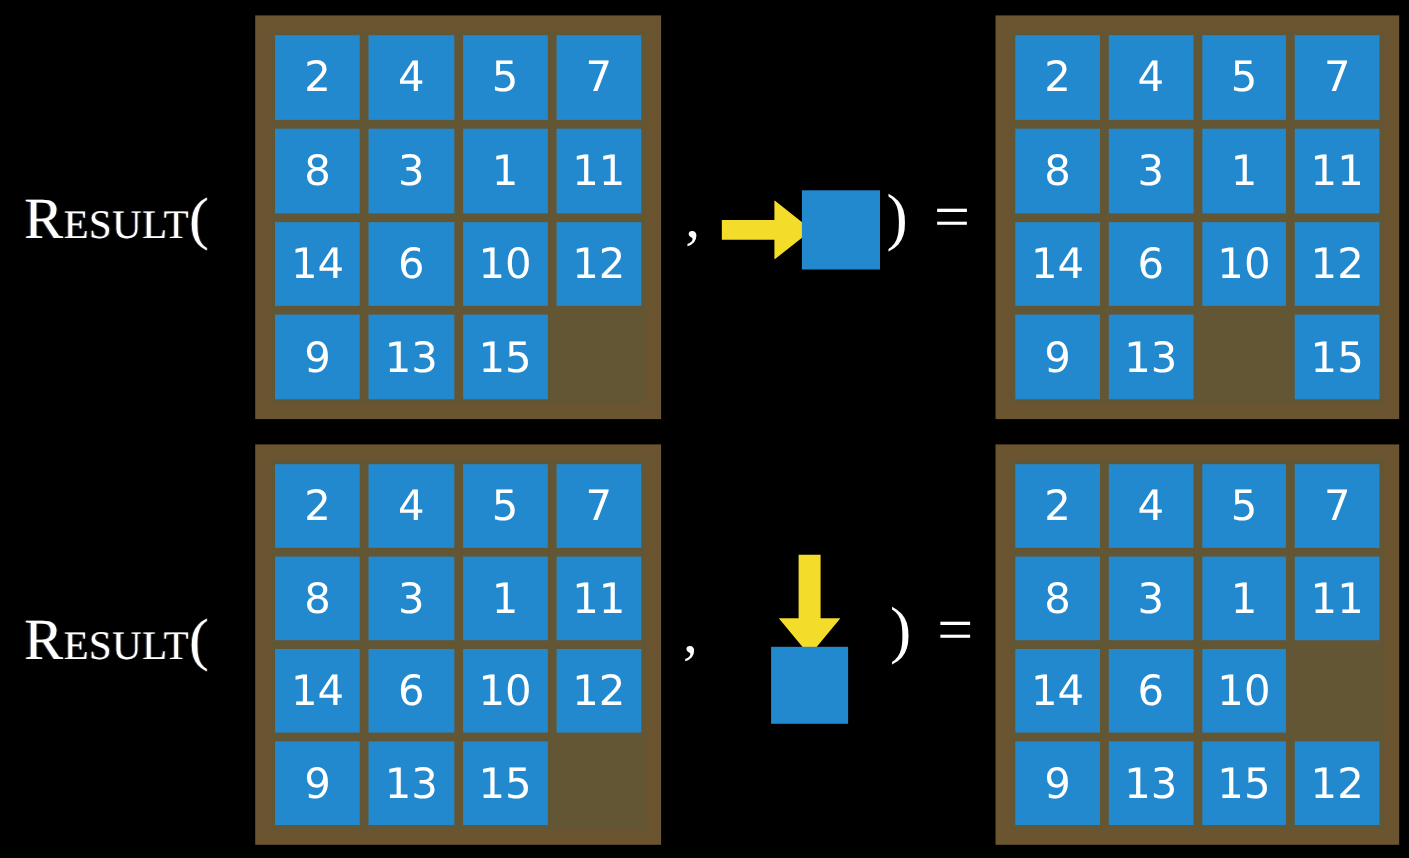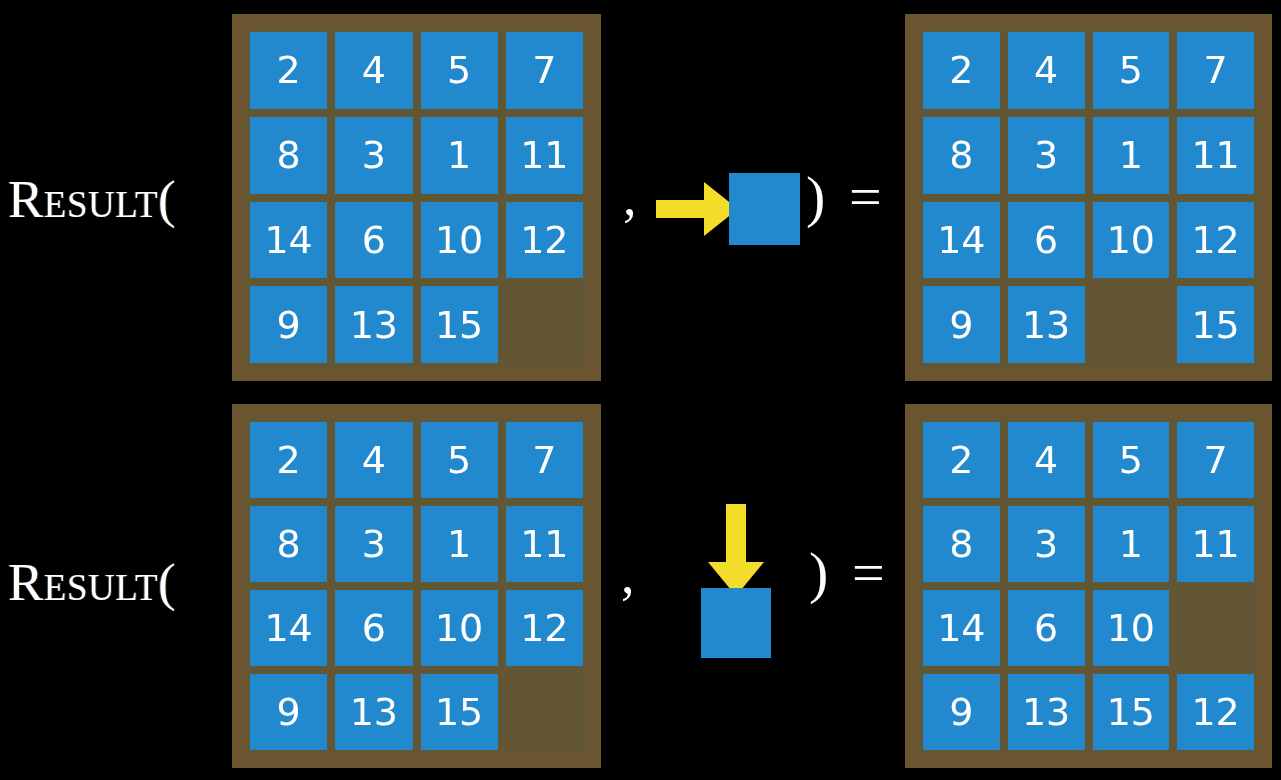--- a/index.html
+++ b/index.html
@@ -28,21 +28,21 @@
     position: absolute;
     left: 0;
     width: 1281px;
   }
   #row-0 { top: 0px;   height: 392px; }
   #row-1 { top: 392px; height: 388px; }
 
   
   .result-label {
     position: absolute;
-    left: 8px;
+    left: 22px;
     color: #ffffff;
     font-family: "Liberation Serif", "DejaVu Serif", serif;
     font-size: 53px;
     line-height: 1;
     font-variant: small-caps;
     letter-spacing: 0.5px;
     white-space: nowrap;
     text-shadow: 1px 0 0 rgba(120,90,40,.55), -1px 0 0 rgba(90,130,190,.45);
   }
   #row-0 .result-label { top: 173px; }

